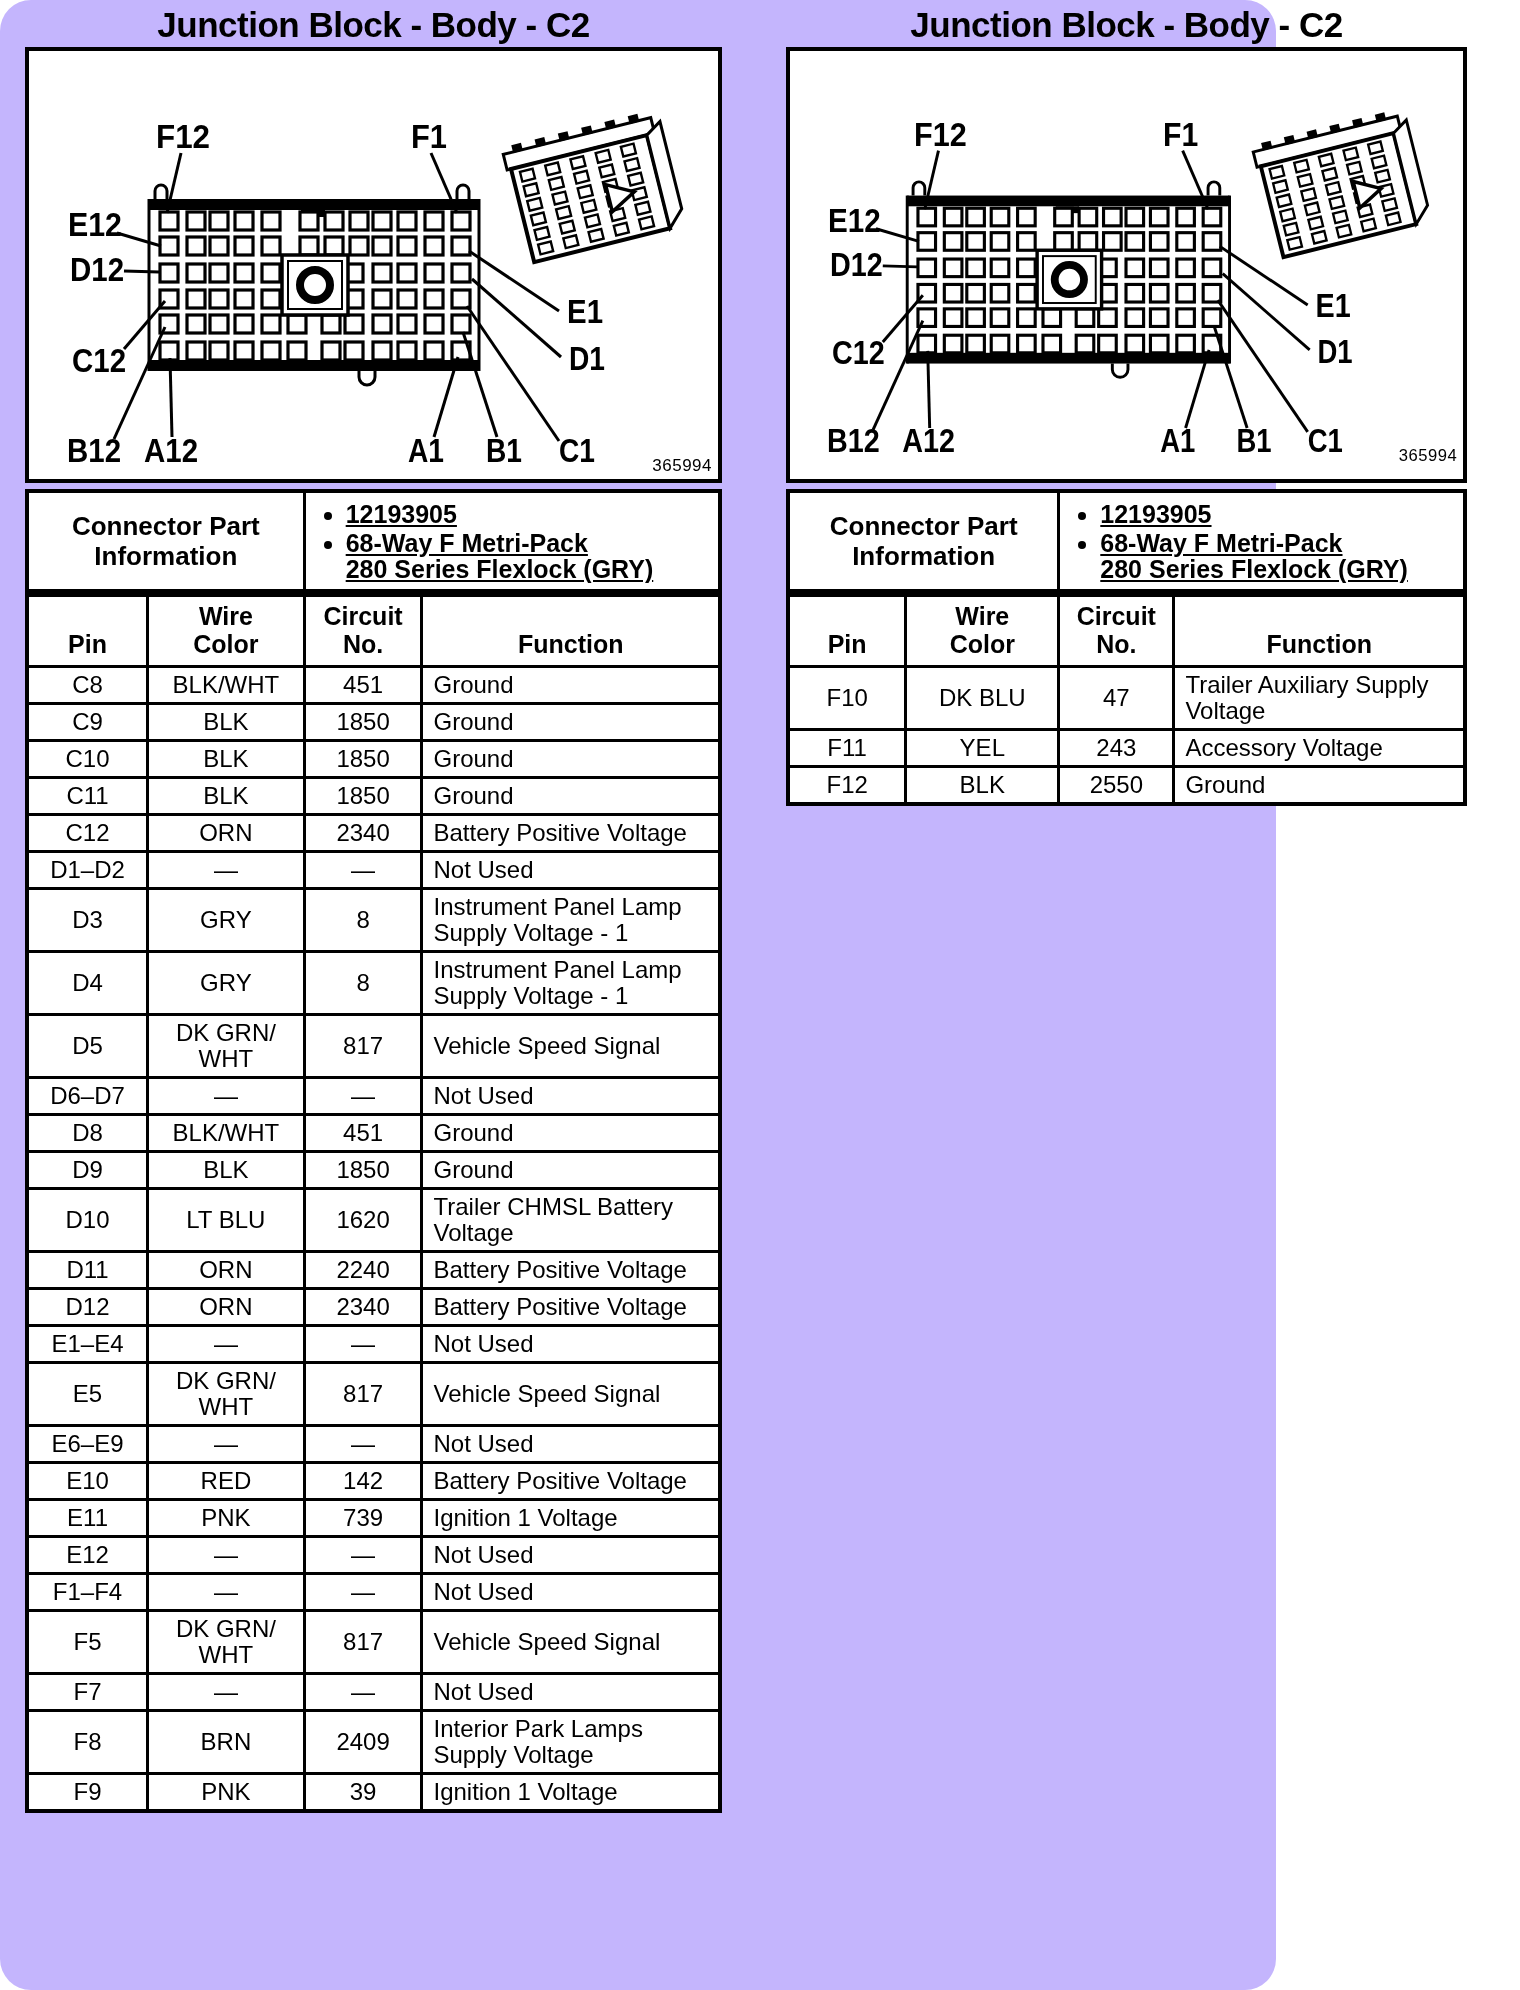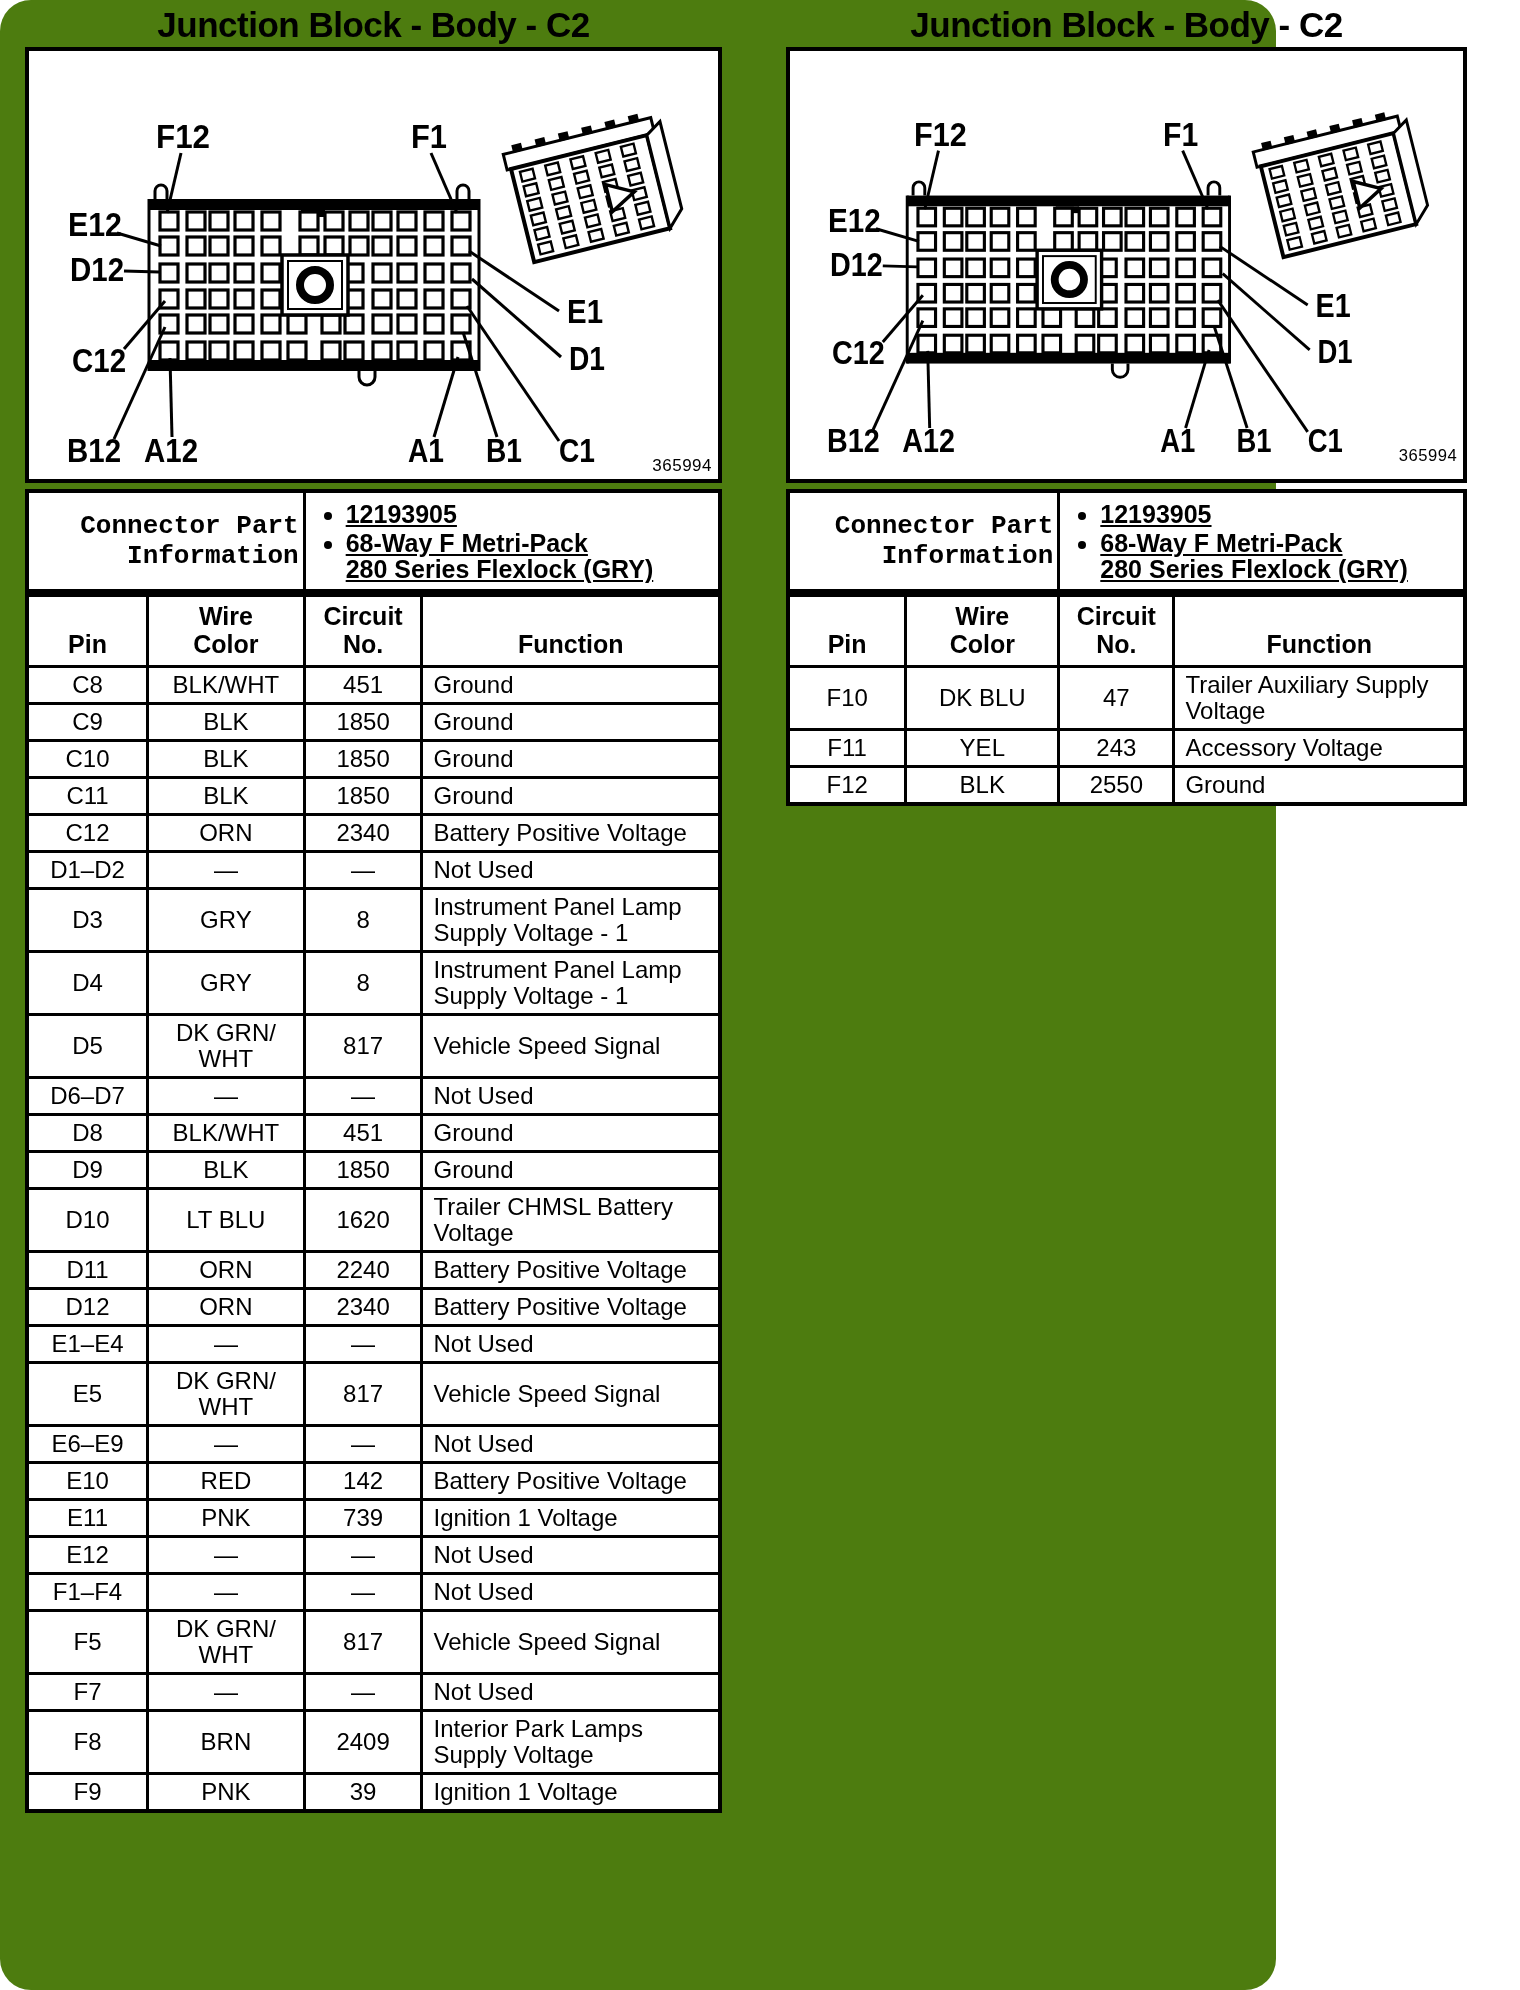--- a/index.html
+++ b/index.html
@@ -1,30 +1,30 @@
 <!DOCTYPE html>
 <html><head>
 <meta charset="utf-8">
 <style>
   html,body{margin:0;padding:0;background:#ffffff;}
-  .page{position:relative;width:1276px;height:1990px;background:#4d7c0f;
+  .page{position:relative;width:1276px;height:1990px;background:#c4b5fd;
         font-family:"Liberation Sans",sans-serif;color:#000;border-radius:31px;}
   .panel{position:absolute;top:6px;}
   .panel.left{left:25px;width:697px;}
   .panel.right{left:786px;width:681px;}
   .title{font-size:35px;font-weight:bold;text-align:center;margin:0 0 4px 0;
          line-height:37px;letter-spacing:-0.5px;}
   .diagram-box{border:4px solid #000;height:436px;box-sizing:border-box;background:#fff;}
   .diagram-box svg{display:block;width:100%;height:100%;}
   table{width:100%;border-collapse:collapse;table-layout:fixed;background:#fff;}
   .info-table{margin-top:6px;border:4px solid #000;}
   .pin-table{margin-top:0;border:4px solid #000;}
   td,th{border:3px solid #000;box-sizing:border-box;}
-  .info-label{width:40%;text-align:right;vertical-align:middle;font-weight:bold;
-              font-size:26px;line-height:30px;white-space:pre-line;padding:6px 4px;font-family:Liberation Mono, monospace;}
+  .info-label{width:40%;text-align:center;vertical-align:middle;font-weight:bold;
+              font-size:26px;line-height:30px;white-space:pre-line;padding:6px 4px;}
   .info-bullets{vertical-align:middle;padding:5px 6px 7px 10px;}
   .info-bullets ul{margin:0;padding-left:30px;text-decoration:underline;}
   .info-bullets li{font-weight:bold;font-size:25px;line-height:26px;
                    white-space:pre-line;margin:3px 0 0 0;}
   .pin-table th{font-weight:bold;font-size:25px;line-height:28px;vertical-align:bottom;
                 text-align:center;white-space:pre-line;padding:5px 4px 7px 4px;}
   .pin-table td{font-size:24px;line-height:26px;vertical-align:middle;text-align:center;
                 padding:4px 4px;}
   td.c-color{white-space:pre-line;}
   td.c-function{text-align:left;padding-left:10px;padding-right:6px;}

